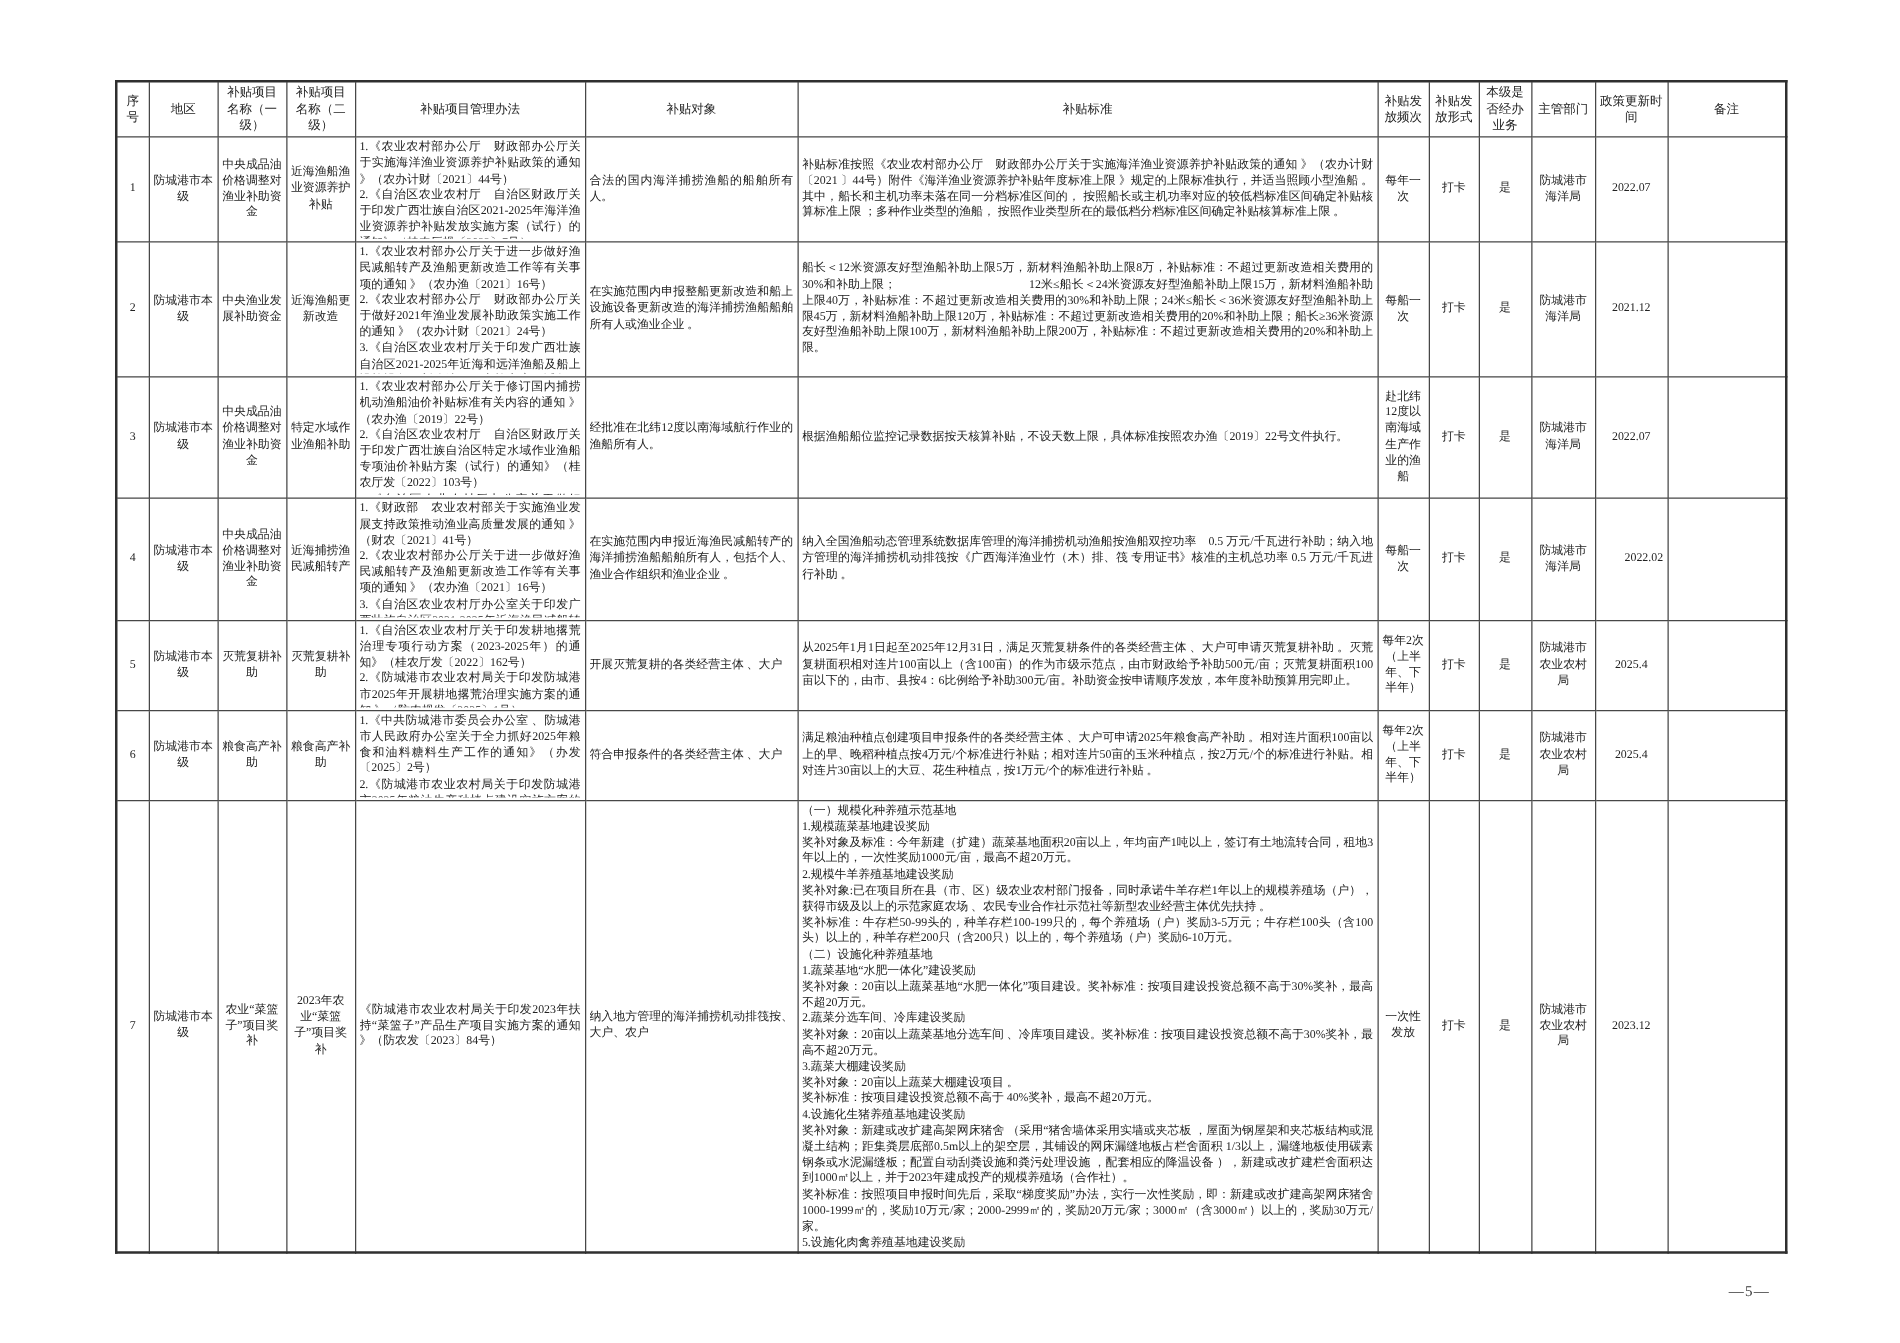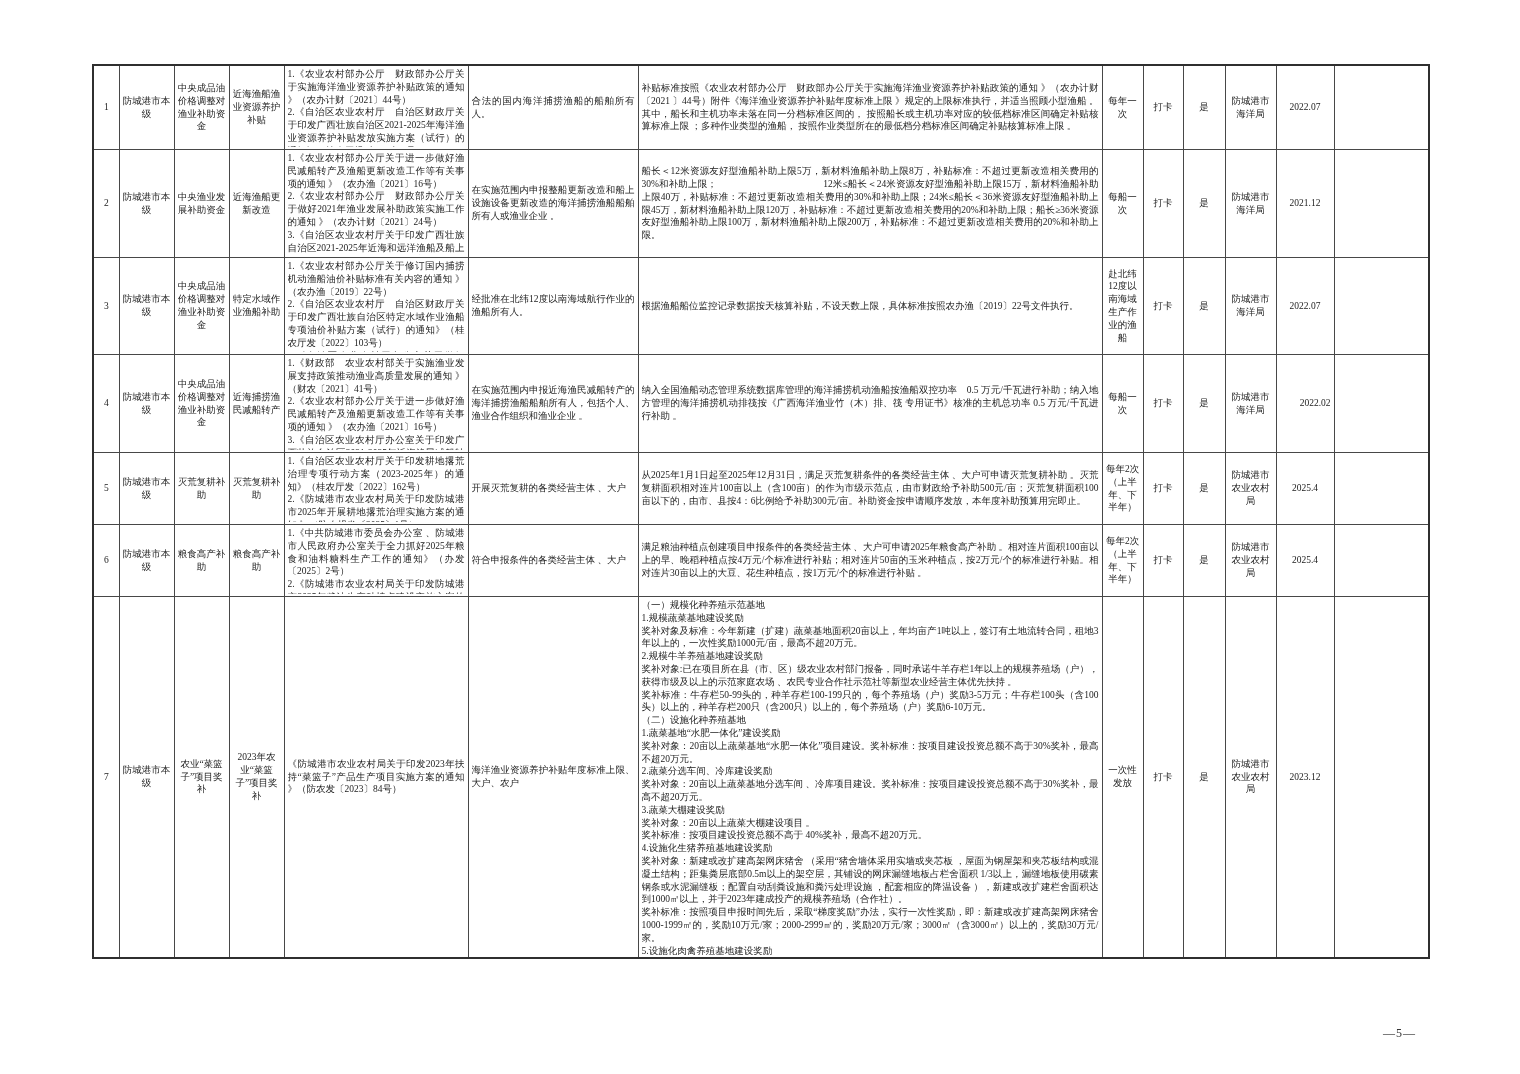--- a/index.html
+++ b/index.html
@@ -69,20 +69,35 @@
         <col style="width:170px">
         <col style="width:464px">
       <col style="width:41px">
         <col style="width:40px">
         <col style="width:42px">
       <col style="width:51px">
         <col style="width:58px">
         <col style="width:95px">
     </colgroup>
     <thead>
+      <tr class="hdr">
+        <th>序号</th>
+        <th>地区</th>
+        <th>补贴项目名称（一级）</th>
+        <th>补贴项目名称（二级）</th>
+        <th>补贴项目管理办法</th>
+        <th>补贴对象</th>
+        <th>补贴标准</th>
+        <th>补贴发放频次</th>
+        <th>补贴发放形式</th>
+        <th>本级是否经办业务</th>
+        <th>主管部门</th>
+        <th>政策更新时间</th>
+        <th>备注</th>
+      </tr>
     </thead>
     <tbody id="rows">
         <tr style="height: 83px;">
           <td>
             <div class="cw c" style="max-height: 79px;">1</div>
           </td>
           <td>
             <div class="cw c" style="max-height: 79px;">防城港市本级</div>
           </td>
           <td>
@@ -343,21 +358,21 @@
           <td>
             <div class="cw c" style="max-height: 356px;">农业“菜篮子”项目奖补</div>
           </td>
           <td>
             <div class="cw c" style="max-height: 356px;">2023年农业“菜篮子”项目奖补</div>
           </td>
           <td>
             <div class="cw l" style="max-height: 356px;">《防城港市农业农村局关于印发2023年扶持“菜篮子”产品生产项目实施方案的通知 》（防农发〔2023〕84号）</div>
           </td>
           <td>
-            <div class="cw l" style="max-height: 356px;">海洋渔业资源养护补贴年度标准上限、大户、农户</div>
+            <div class="cw l" style="max-height: 356px;">纳入地方管理的海洋捕捞机动排筏按、大户、农户</div>
           </td>
           <td>
             <div class="cw l" style="max-height: 356px;">（一）规模化种养殖示范基地
 1.规模蔬菜基地建设奖励
 奖补对象及标准：今年新建（扩建）蔬菜基地面积20亩以上，年均亩产1吨以上，签订有土地流转合同，租地3年以上的，一次性奖励1000元/亩，最高不超20万元。
 2.规模牛羊养殖基地建设奖励
 奖补对象:已在项目所在县（市、区）级农业农村部门报备，同时承诺牛羊存栏1年以上的规模养殖场（户），获得市级及以上的示范家庭农场 、农民专业合作社示范社等新型农业经营主体优先扶持 。
 奖补标准：牛存栏50-99头的，种羊存栏100-199只的，每个养殖场（户）奖励3-5万元；牛存栏100头（含100头）以上的，种羊存栏200只（含200只）以上的，每个养殖场（户）奖励6-10万元。
 （二）设施化种养殖基地
 1.蔬菜基地“水肥一体化”建设奖励

